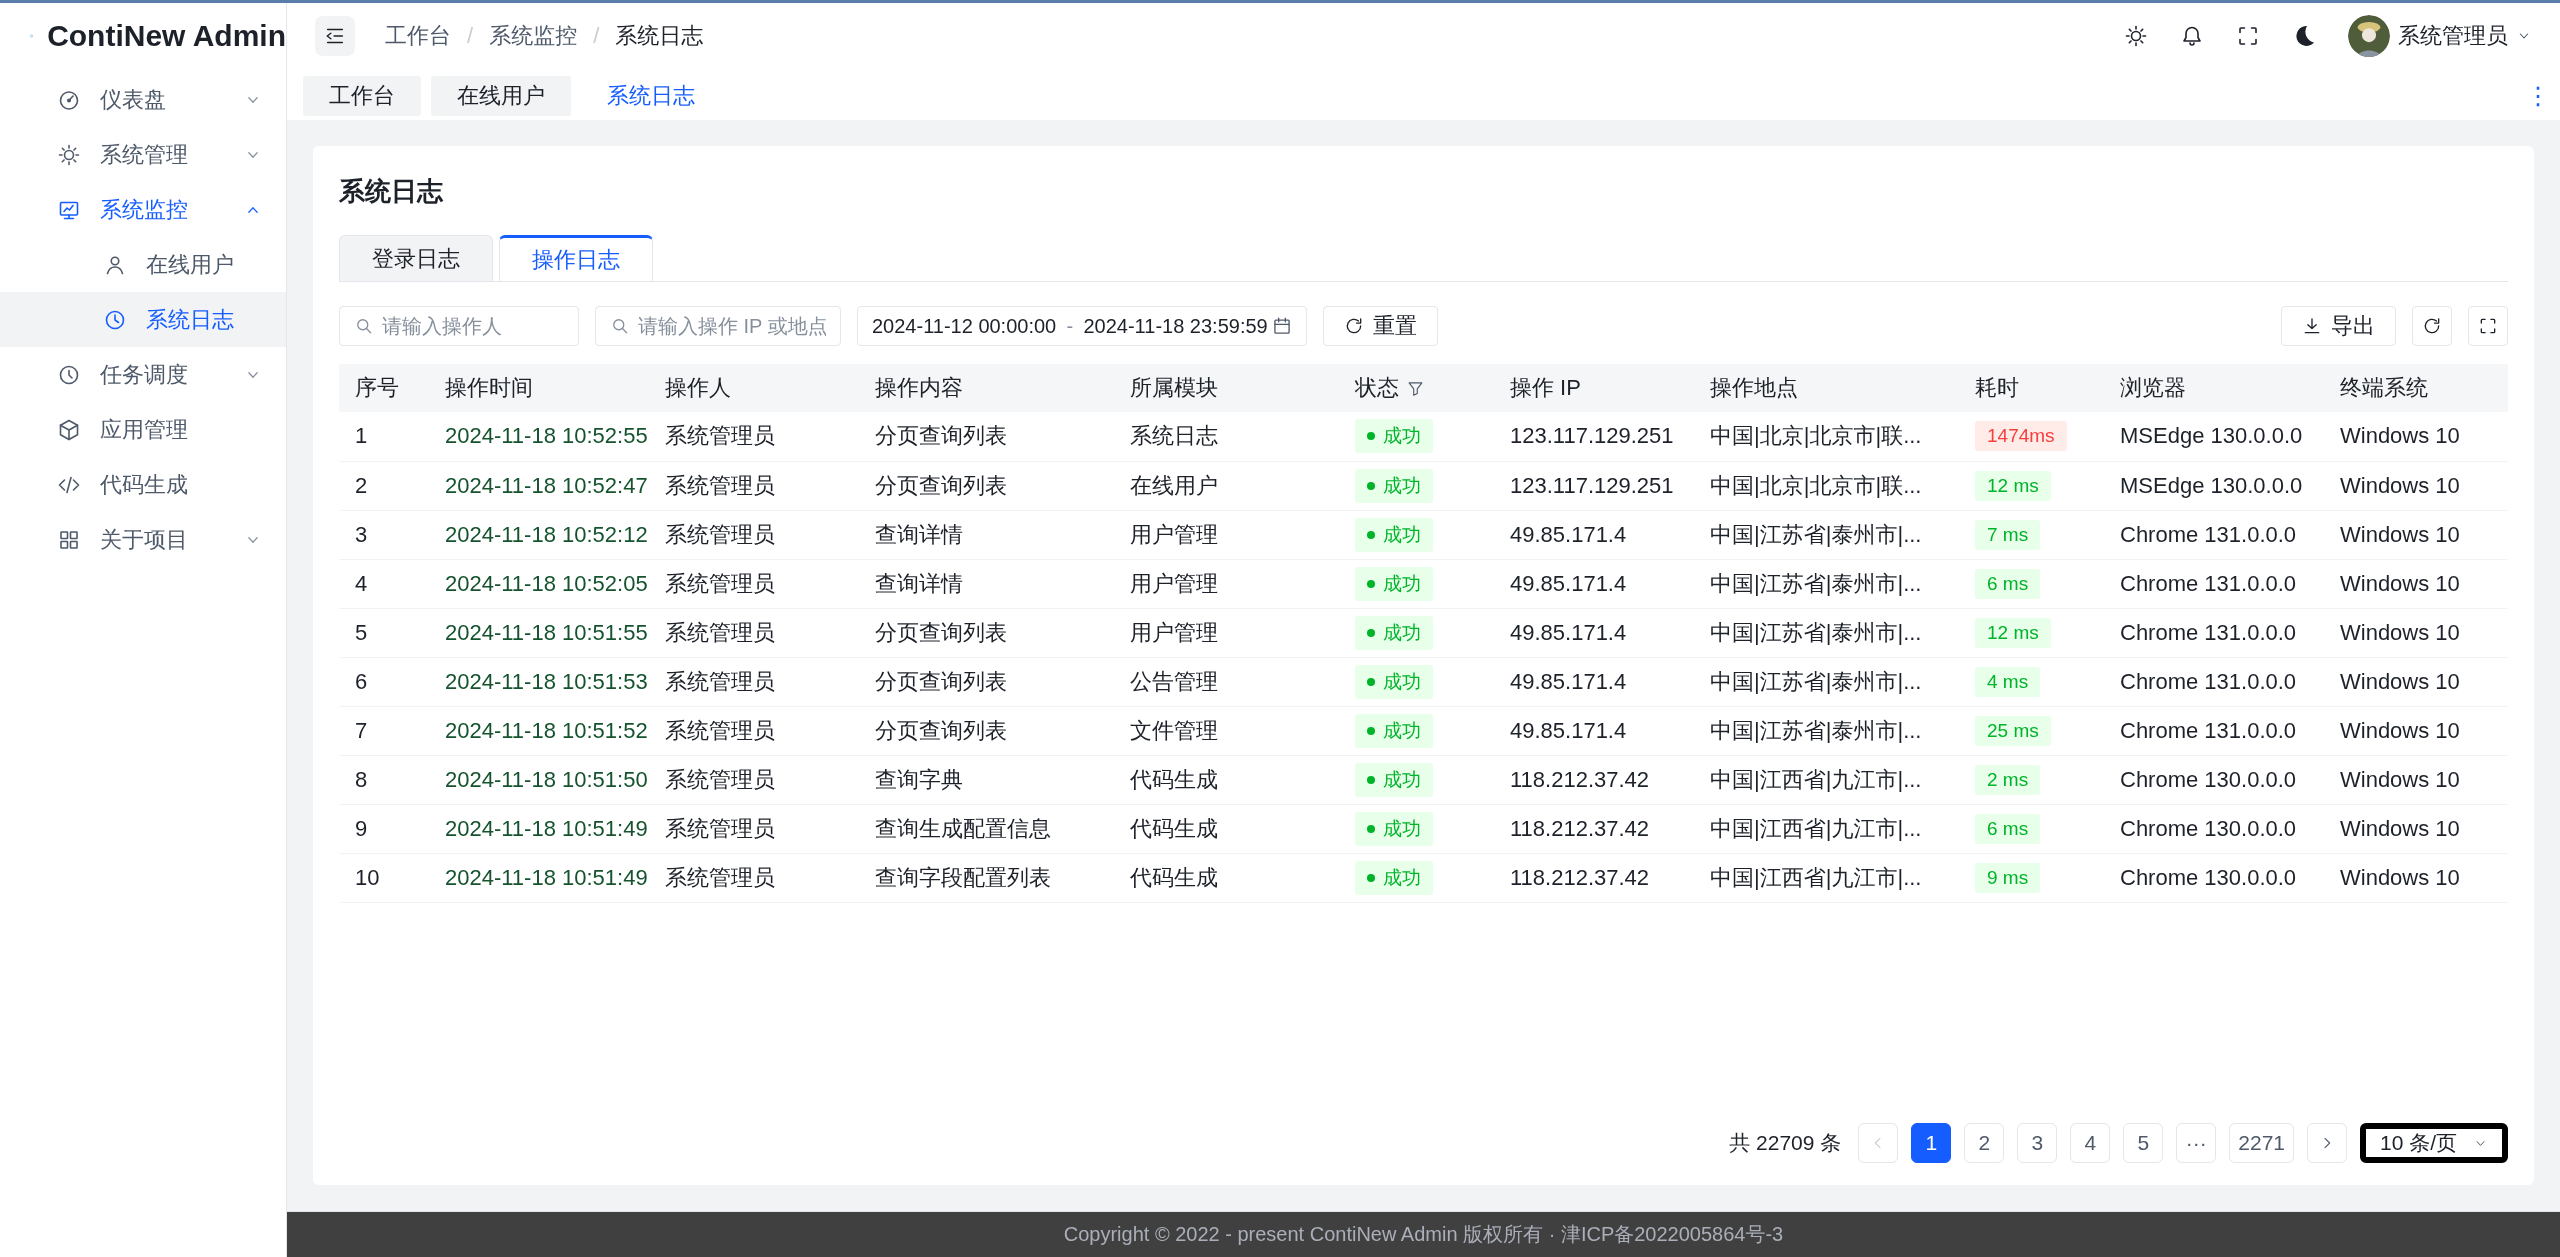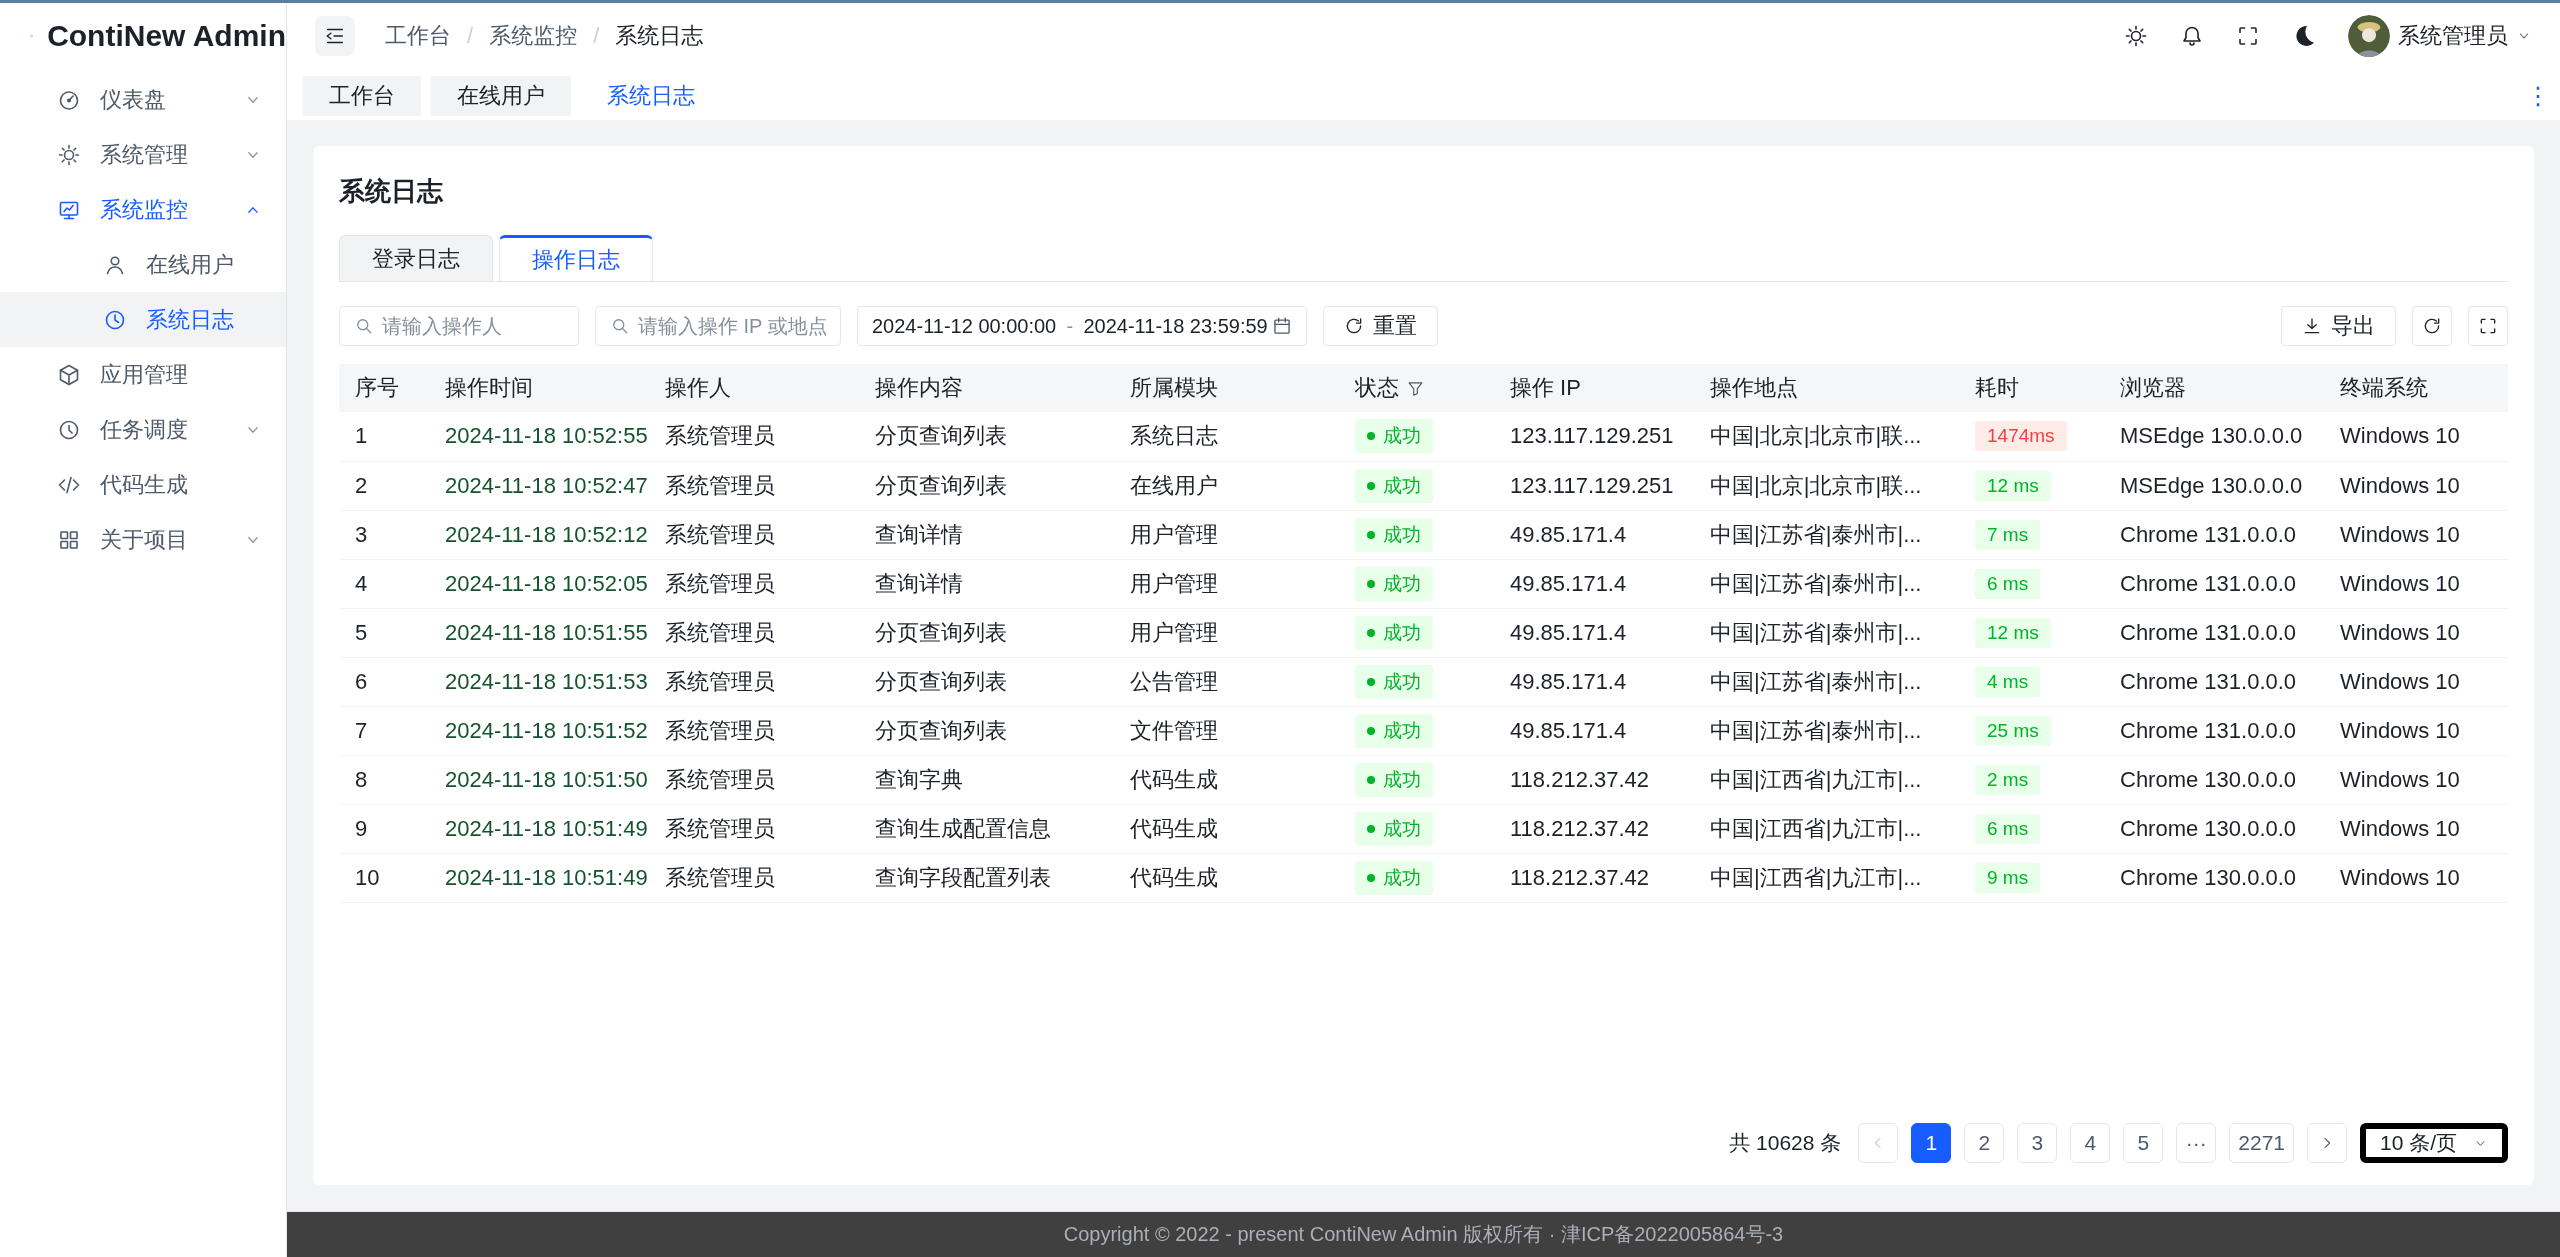--- a/index.html
+++ b/index.html
@@ -180,39 +180,39 @@
             <svg viewBox="0 0 48 48" fill="none" stroke="currentColor" stroke-width="3.2" stroke-linecap="round" stroke-linejoin="round">
               <circle cx="24" cy="24" r="17"></circle>
               <path d="M24 14v10l7 5"></path>
             </svg>
           </span>
           <span class="mi-label">系统日志</span>
         </div>
         <div class="menu-item">
           <span class="mi-icon">
             <svg viewBox="0 0 48 48" fill="none" stroke="currentColor" stroke-width="3.2" stroke-linecap="round" stroke-linejoin="round">
+              <circle cx="24" cy="24" r="17"></circle>
+              <path d="M24 15v9l6 6"></path>
+            </svg>
+          </span>
+          <span class="mi-label">任务调度</span>
+          <span class="mi-chevron">
+            <svg viewBox="0 0 48 48" fill="none" stroke="currentColor" stroke-width="3.2" stroke-linecap="round" stroke-linejoin="round">
+              <path d="M13 18l11 12 11-12"></path>
+            </svg>
+          </span>
+        </div>
+        <div class="menu-item">
+          <span class="mi-icon">
+            <svg viewBox="0 0 48 48" fill="none" stroke="currentColor" stroke-width="3.2" stroke-linecap="round" stroke-linejoin="round">
               <path d="M24 5l17 9.5v19L24 43 7 33.5v-19Z"></path>
               <path d="M7 14.5L24 24l17-9.5M24 24v19"></path>
             </svg>
           </span>
           <span class="mi-label">应用管理</span>
-        </div>
-        <div class="menu-item">
-          <span class="mi-icon">
-            <svg viewBox="0 0 48 48" fill="none" stroke="currentColor" stroke-width="3.2" stroke-linecap="round" stroke-linejoin="round">
-              <circle cx="24" cy="24" r="17"></circle>
-              <path d="M24 15v9l6 6"></path>
-            </svg>
-          </span>
-          <span class="mi-label">任务调度</span>
-          <span class="mi-chevron">
-            <svg viewBox="0 0 48 48" fill="none" stroke="currentColor" stroke-width="3.2" stroke-linecap="round" stroke-linejoin="round">
-              <path d="M13 18l11 12 11-12"></path>
-            </svg>
-          </span>
         </div>
         <div class="menu-item">
           <span class="mi-icon">
             <svg viewBox="0 0 48 48" fill="none" stroke="currentColor" stroke-width="3.2" stroke-linecap="round" stroke-linejoin="round">
               <path d="M15 14L5 24l10 10M33 14l10 10-10 10M28 9l-8 30"></path>
             </svg>
           </span>
           <span class="mi-label">代码生成</span>
         </div>
         <div class="menu-item">
@@ -537,21 +537,21 @@
                 <td>118.212.37.42</td>
                 <td>中国|江西省|九江市|...</td>
                 <td><span class="badge-dur fast">9 ms</span></td>
                 <td>Chrome 130.0.0.0</td>
                 <td>Windows 10</td>
               </tr>
             </tbody>
         </table>
 
         <div class="pagination">
-          <span class="pg-total">共 10628 条</span>
+          <span class="pg-total">共 22709 条</span>
           <span id="pages" style="display:inline-flex;gap:13px;align-items:center">
               <span class="pg-btn nav disabled">
                 <svg viewBox="0 0 48 48" fill="none" stroke="currentColor" stroke-width="3.2" stroke-linecap="round" stroke-linejoin="round">
                   <path d="M30 10L16 24l14 14"></path>
                 </svg>
               </span>
               <span class="pg-btn active">1</span>
               <span class="pg-btn">2</span>
               <span class="pg-btn">3</span>
               <span class="pg-btn">4</span>

